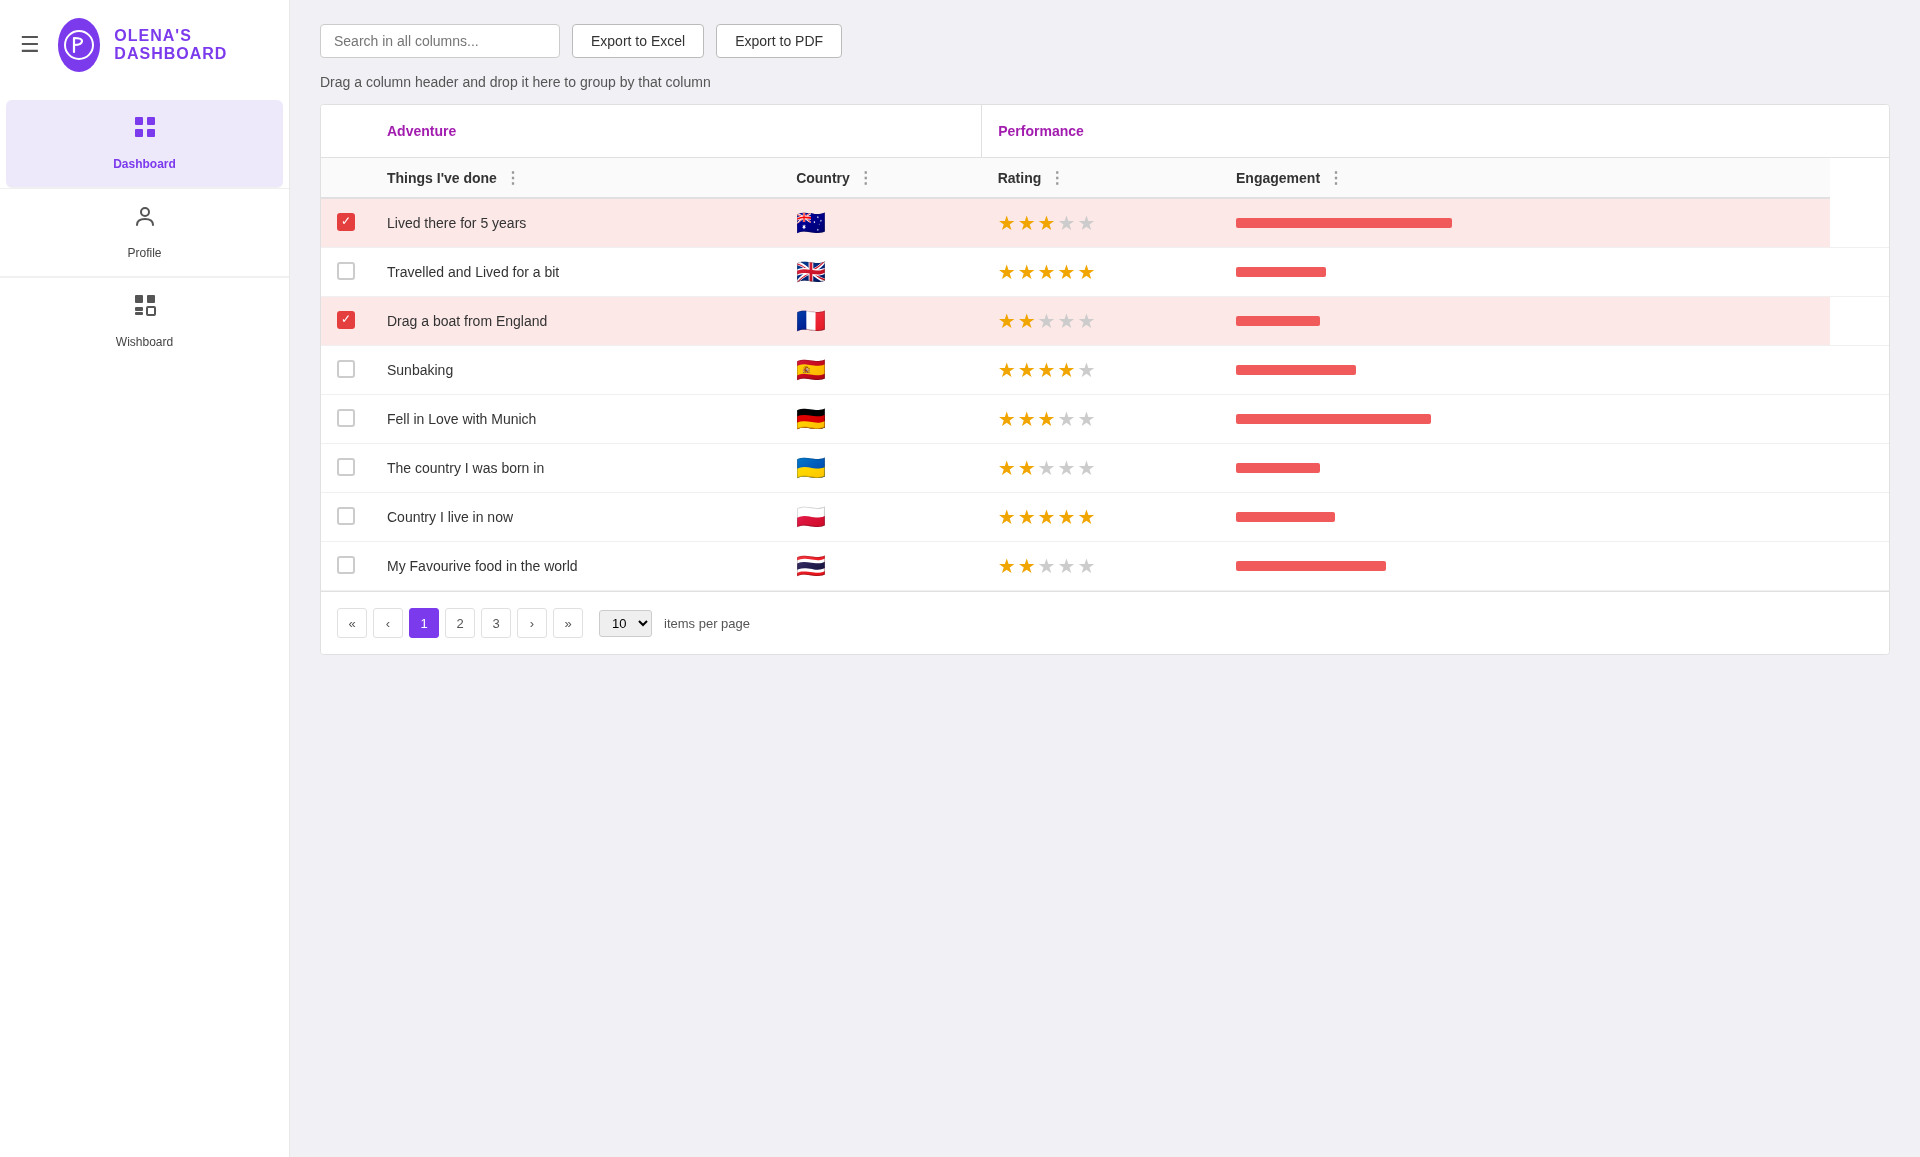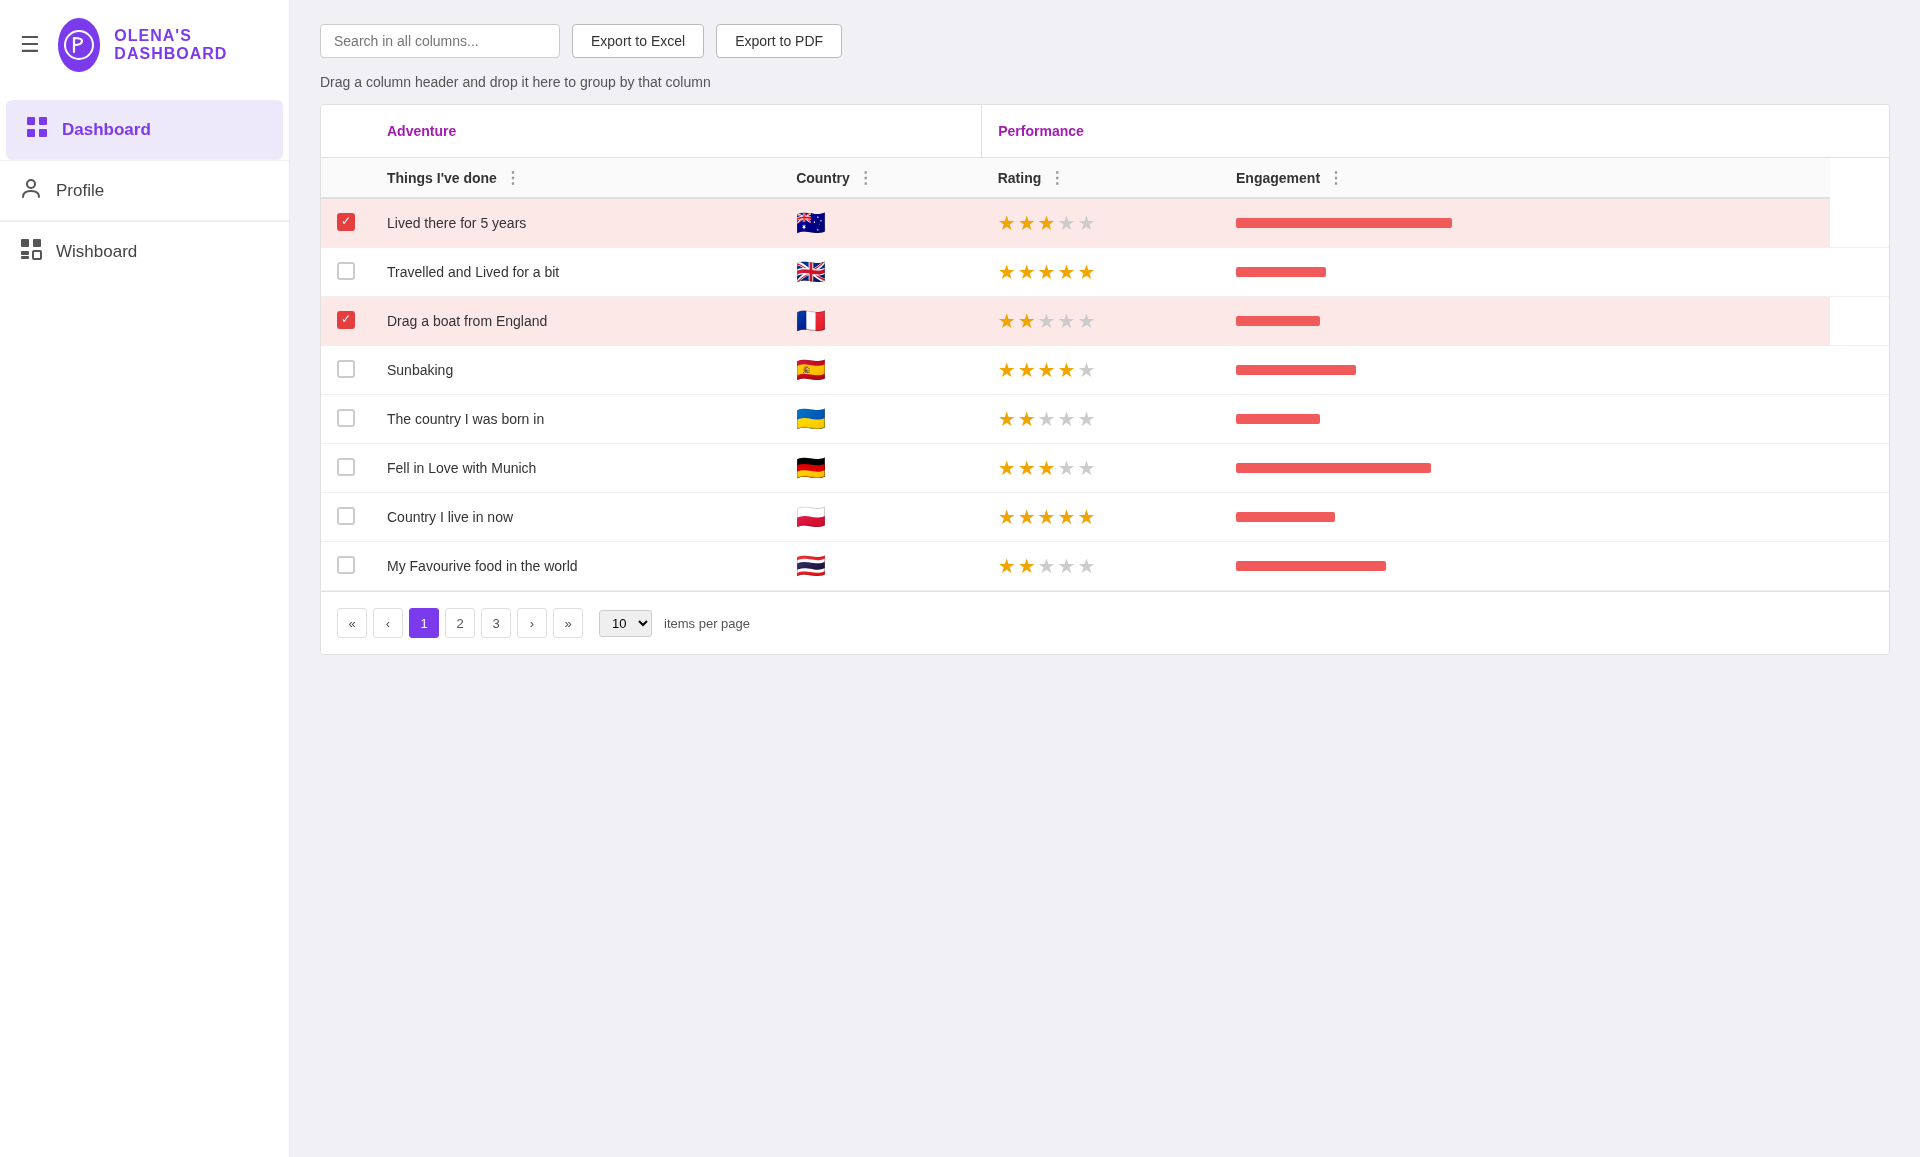--- a/index.html
+++ b/index.html
@@ -47,24 +47,25 @@
     }
     .sidebar-nav {
       margin-top: 10px;
       display: flex;
       flex-direction: column;
     }
     .nav-item {
       display: flex;
       align-items: center;
       gap: 14px;
-      padding: 16px 20px;
-      cursor: pointer;
-      font-size: 17px;
+      padding: 16px 8px;
+      cursor: pointer;
+      font-size: 12px;
       color: #444;
+      flex-direction: column;
     }
     .nav-item.active {
       background: #ede9fb;
       color: #7c3aed;
       font-weight: 600;
       border-radius: 6px;
       margin: 0 6px;
     }
     .nav-item:not(:last-child) {
       border-bottom: 1px solid #f0f0f0;
@@ -445,53 +446,53 @@
               </div>
             </td>
             <td>
               <div class="bar-container">
                 <div class="bar" style="width:40%;"></div>
               </div>
             </td>
           </tr>
           <tr>
             <td class="checkbox-cell"><span class="unchecked-box"></span></td>
+            <td>Fell in Love with Munich</td>
+            <td><span class="flag">🇩🇪</span></td>
+            <td>
+              <div class="stars">
+                <span class="star-filled">★</span>
+                <span class="star-filled">★</span>
+                <span class="star-filled">★</span>
+                <span class="star-empty">★</span>
+                <span class="star-empty">★</span>
+              </div>
+            </td>
+            <td>
+              <div class="bar-container">
+                <div class="bar" style="width:65%;"></div>
+              </div>
+            </td>
+          </tr>
+          <tr>
+            <td class="checkbox-cell"><span class="unchecked-box"></span></td>
             <td>The country I was born in</td>
             <td><span class="flag">🇺🇦</span></td>
             <td>
               <div class="stars">
                 <span class="star-filled">★</span>
                 <span class="star-filled">★</span>
                 <span class="star-empty">★</span>
                 <span class="star-empty">★</span>
                 <span class="star-empty">★</span>
               </div>
             </td>
             <td>
               <div class="bar-container">
                 <div class="bar" style="width:28%;"></div>
-              </div>
-            </td>
-          </tr>
-          <tr>
-            <td class="checkbox-cell"><span class="unchecked-box"></span></td>
-            <td>Fell in Love with Munich</td>
-            <td><span class="flag">🇩🇪</span></td>
-            <td>
-              <div class="stars">
-                <span class="star-filled">★</span>
-                <span class="star-filled">★</span>
-                <span class="star-filled">★</span>
-                <span class="star-empty">★</span>
-                <span class="star-empty">★</span>
-              </div>
-            </td>
-            <td>
-              <div class="bar-container">
-                <div class="bar" style="width:65%;"></div>
               </div>
             </td>
           </tr>
           <tr>
             <td class="checkbox-cell"><span class="unchecked-box"></span></td>
             <td>Country I live in now</td>
             <td><span class="flag">🇵🇱</span></td>
             <td>
               <div class="stars">
                 <span class="star-filled">★</span>

